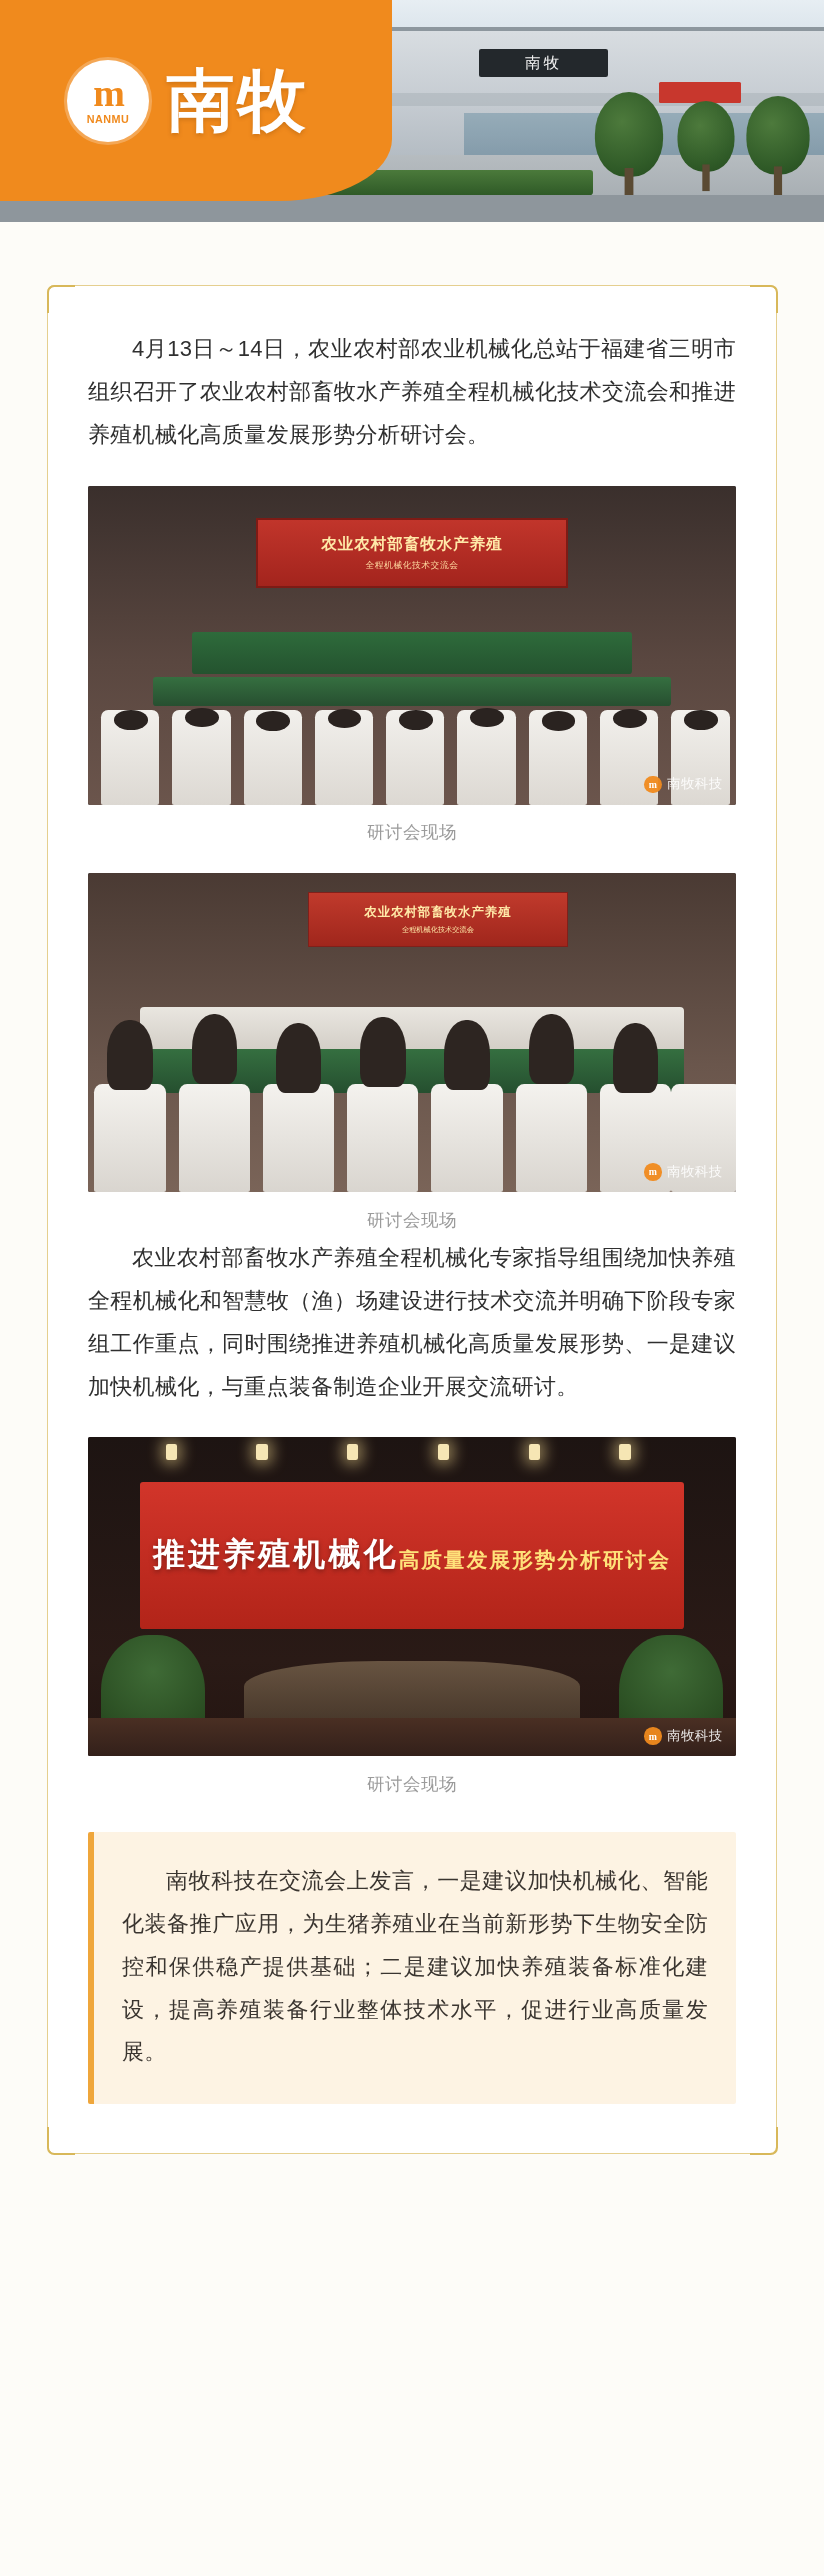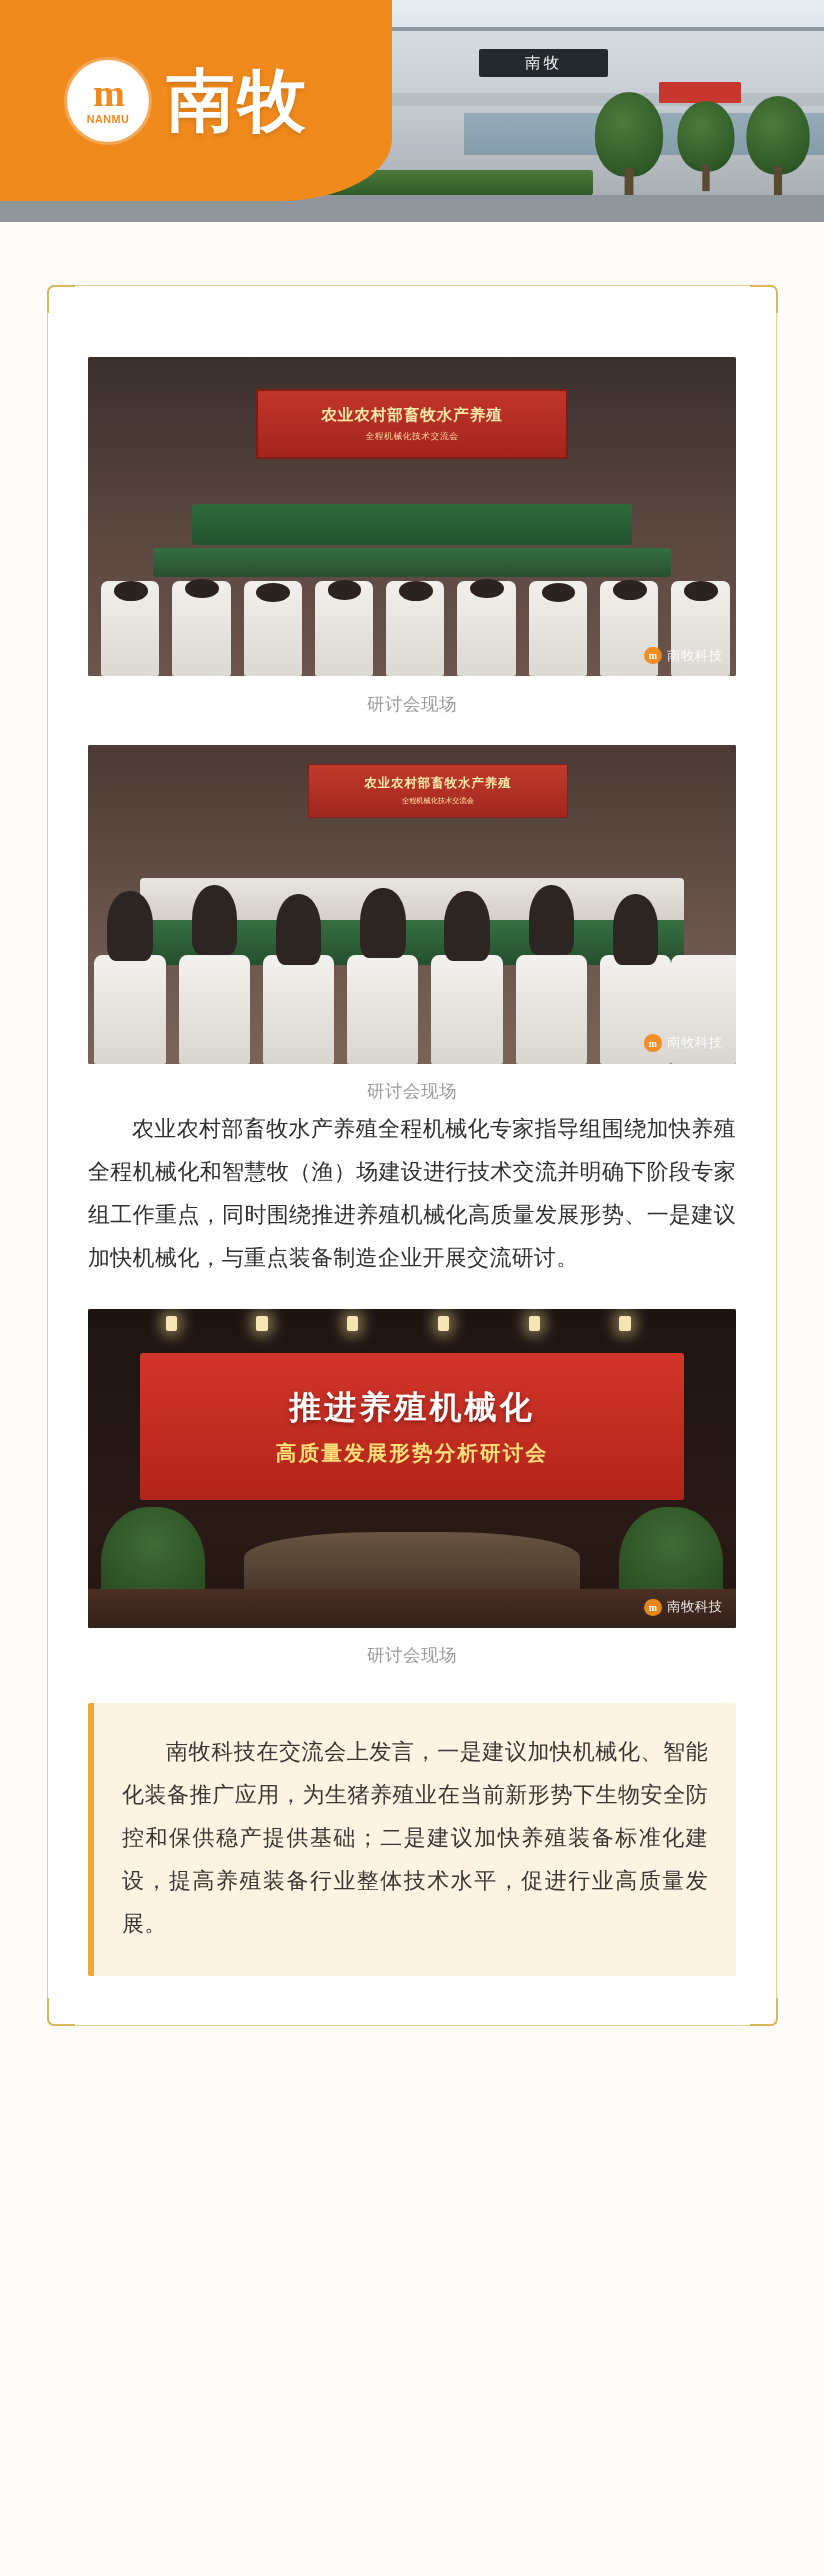--- a/index.html
+++ b/index.html
@@ -277,21 +277,21 @@
     position:absolute; width:7%; height:22%;
     background: #2d2521; border-radius: 48% 48% 20% 20%;
   }
 
   
   .pc-bg { position:absolute; inset:0; background: linear-gradient(180deg,#1d1412 0%, #2a1a16 70%, #241511 100%); }
   .pc-led {
     position:absolute; left:8%; top:14%; width:84%; height:46%;
     background: linear-gradient(180deg,#d2352a 0%, #b22419 100%);
     border-radius: 3.1px;
-    display:flex; flex-direction:column; align-items:center; justify-content:center;
+    display:flex; flex-direction:row; align-items:center; justify-content:center;
     text-align:center;
   }
   .pc-led .l1 {
     font-size:32px; font-weight:bold; color:#ffffff; letter-spacing:3.1px;
     font-family: "Liberation Serif", serif;
     text-shadow: 0 1.5px 5.2px rgba(0,0,0,.35);
   }
   .pc-led .l2 {
     margin-top:9.3px; font-size:20.6px; font-weight:bold; color:#ffe27a; letter-spacing:2.1px;
     font-family: "Liberation Serif", serif;
@@ -378,20 +378,21 @@
       <div class="logo-text">南牧</div>
     </div>
   </div>
 
   <div class="article">
     <span class="corner tl"></span>
     <span class="corner tr"></span>
     <span class="corner bl"></span>
     <span class="corner br"></span>
 
+    <p class="body">4月13日～14日，农业农村部农业机械化总站于福建省三明市组织召开了农业农村部畜牧水产养殖全程机械化技术交流会和推进养殖机械化高质量发展形势分析研讨会。</p>
 
     <div class="figure">
       <div class="photo">
         <div class="pa-wall"></div>
         <div class="pa-screen">
           <span class="l1">农业农村部畜牧水产养殖</span>
           <span class="l2">全程机械化技术交流会</span>
         </div>
         <div class="pa-table"></div>
         <div class="pa-table2"></div>

